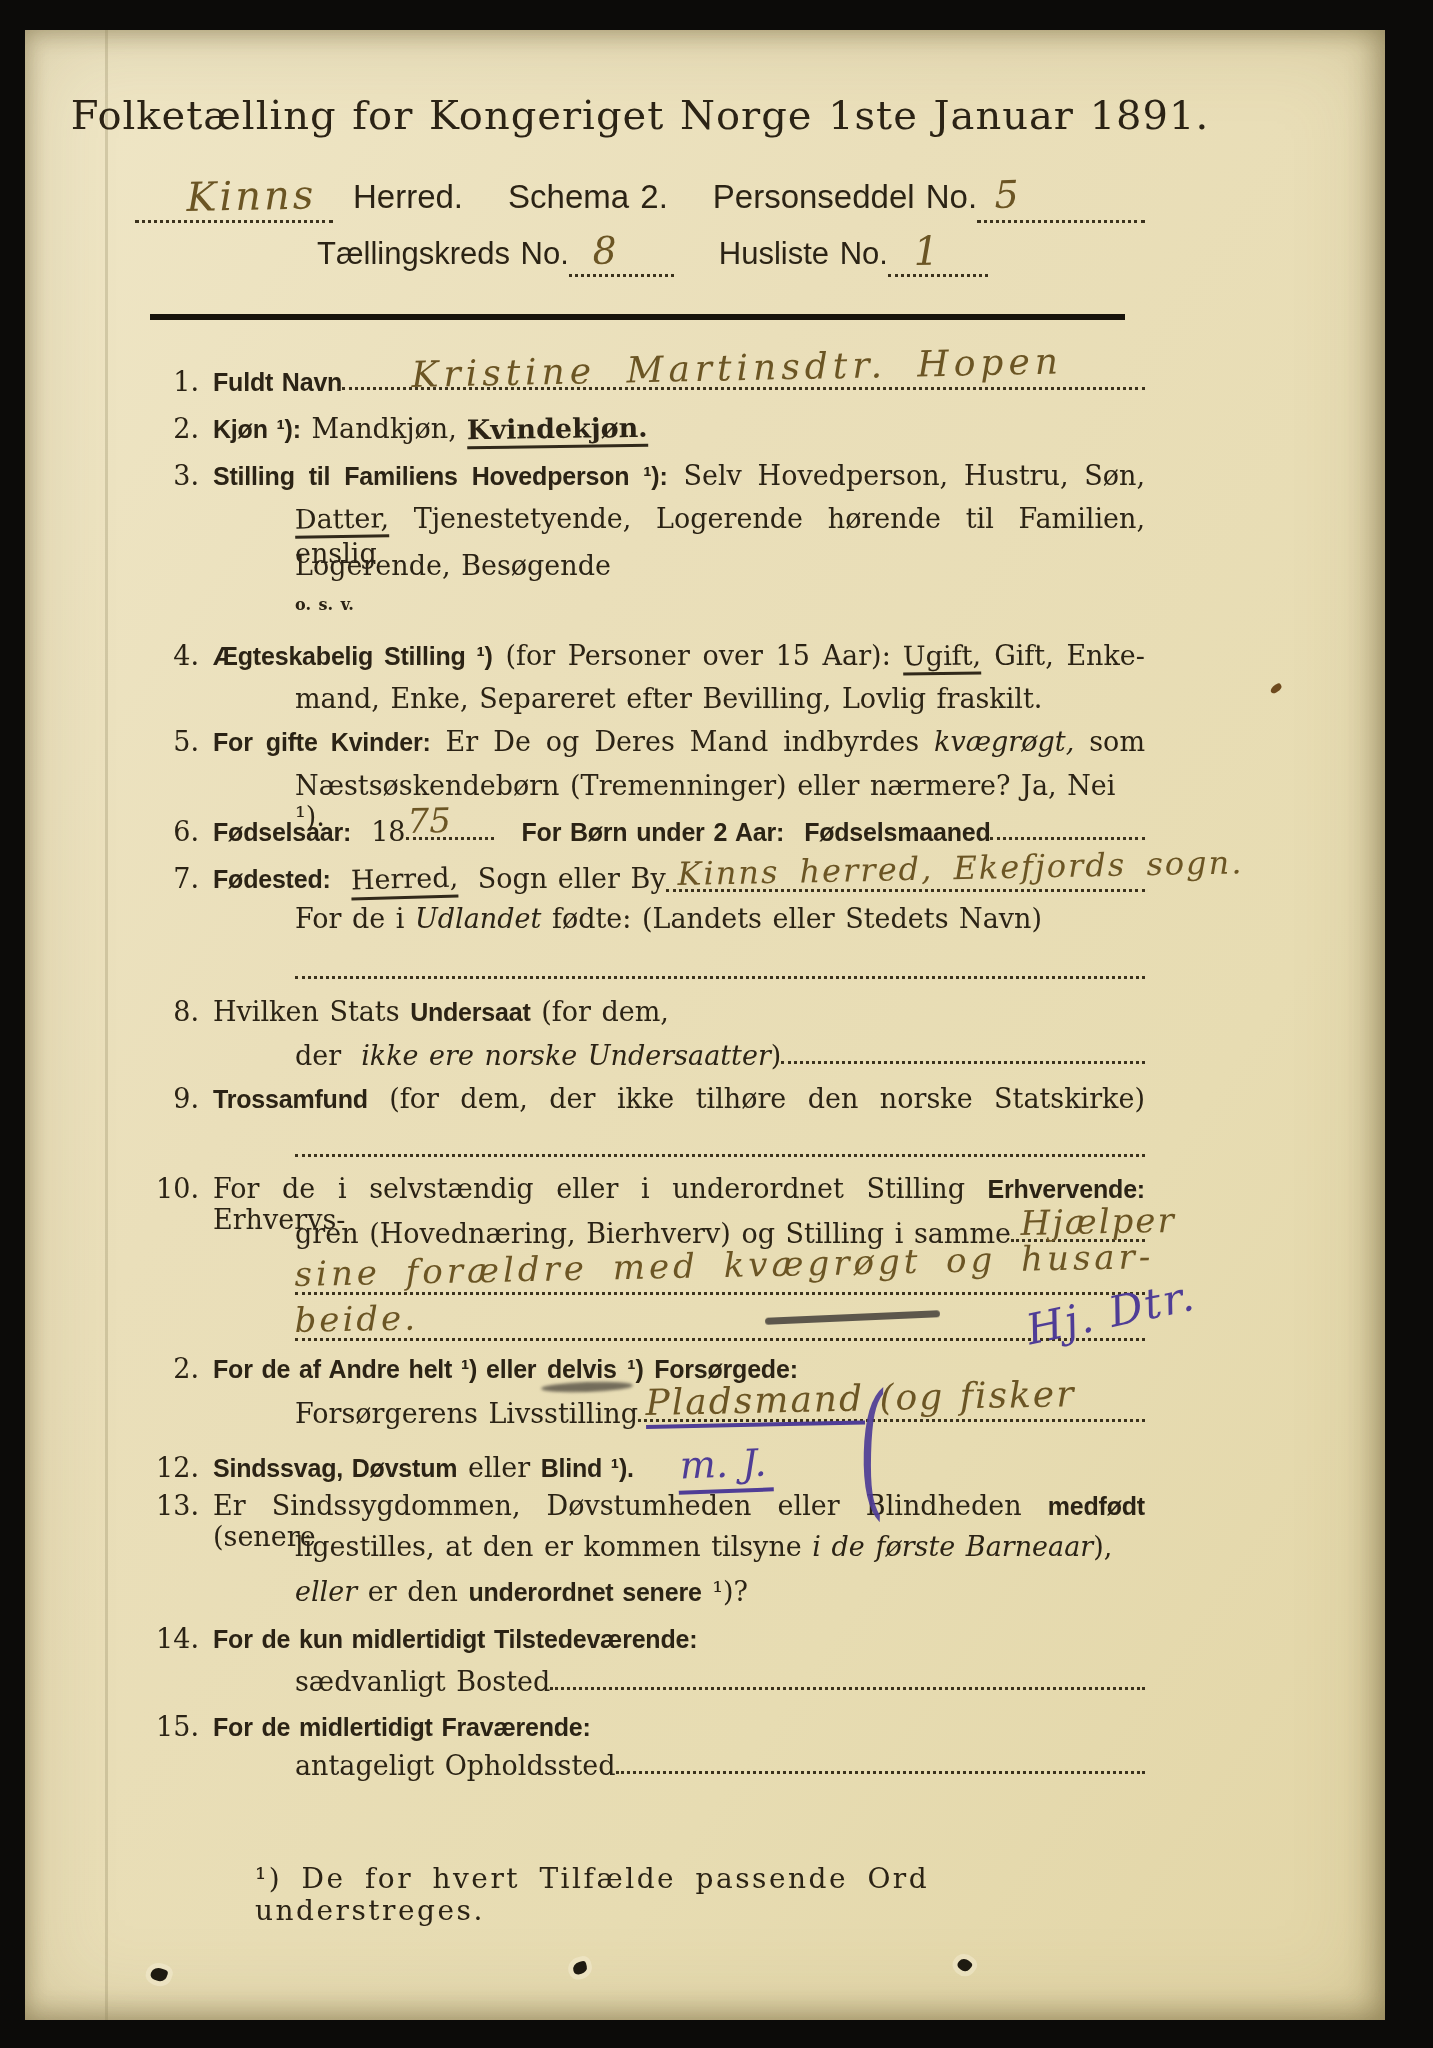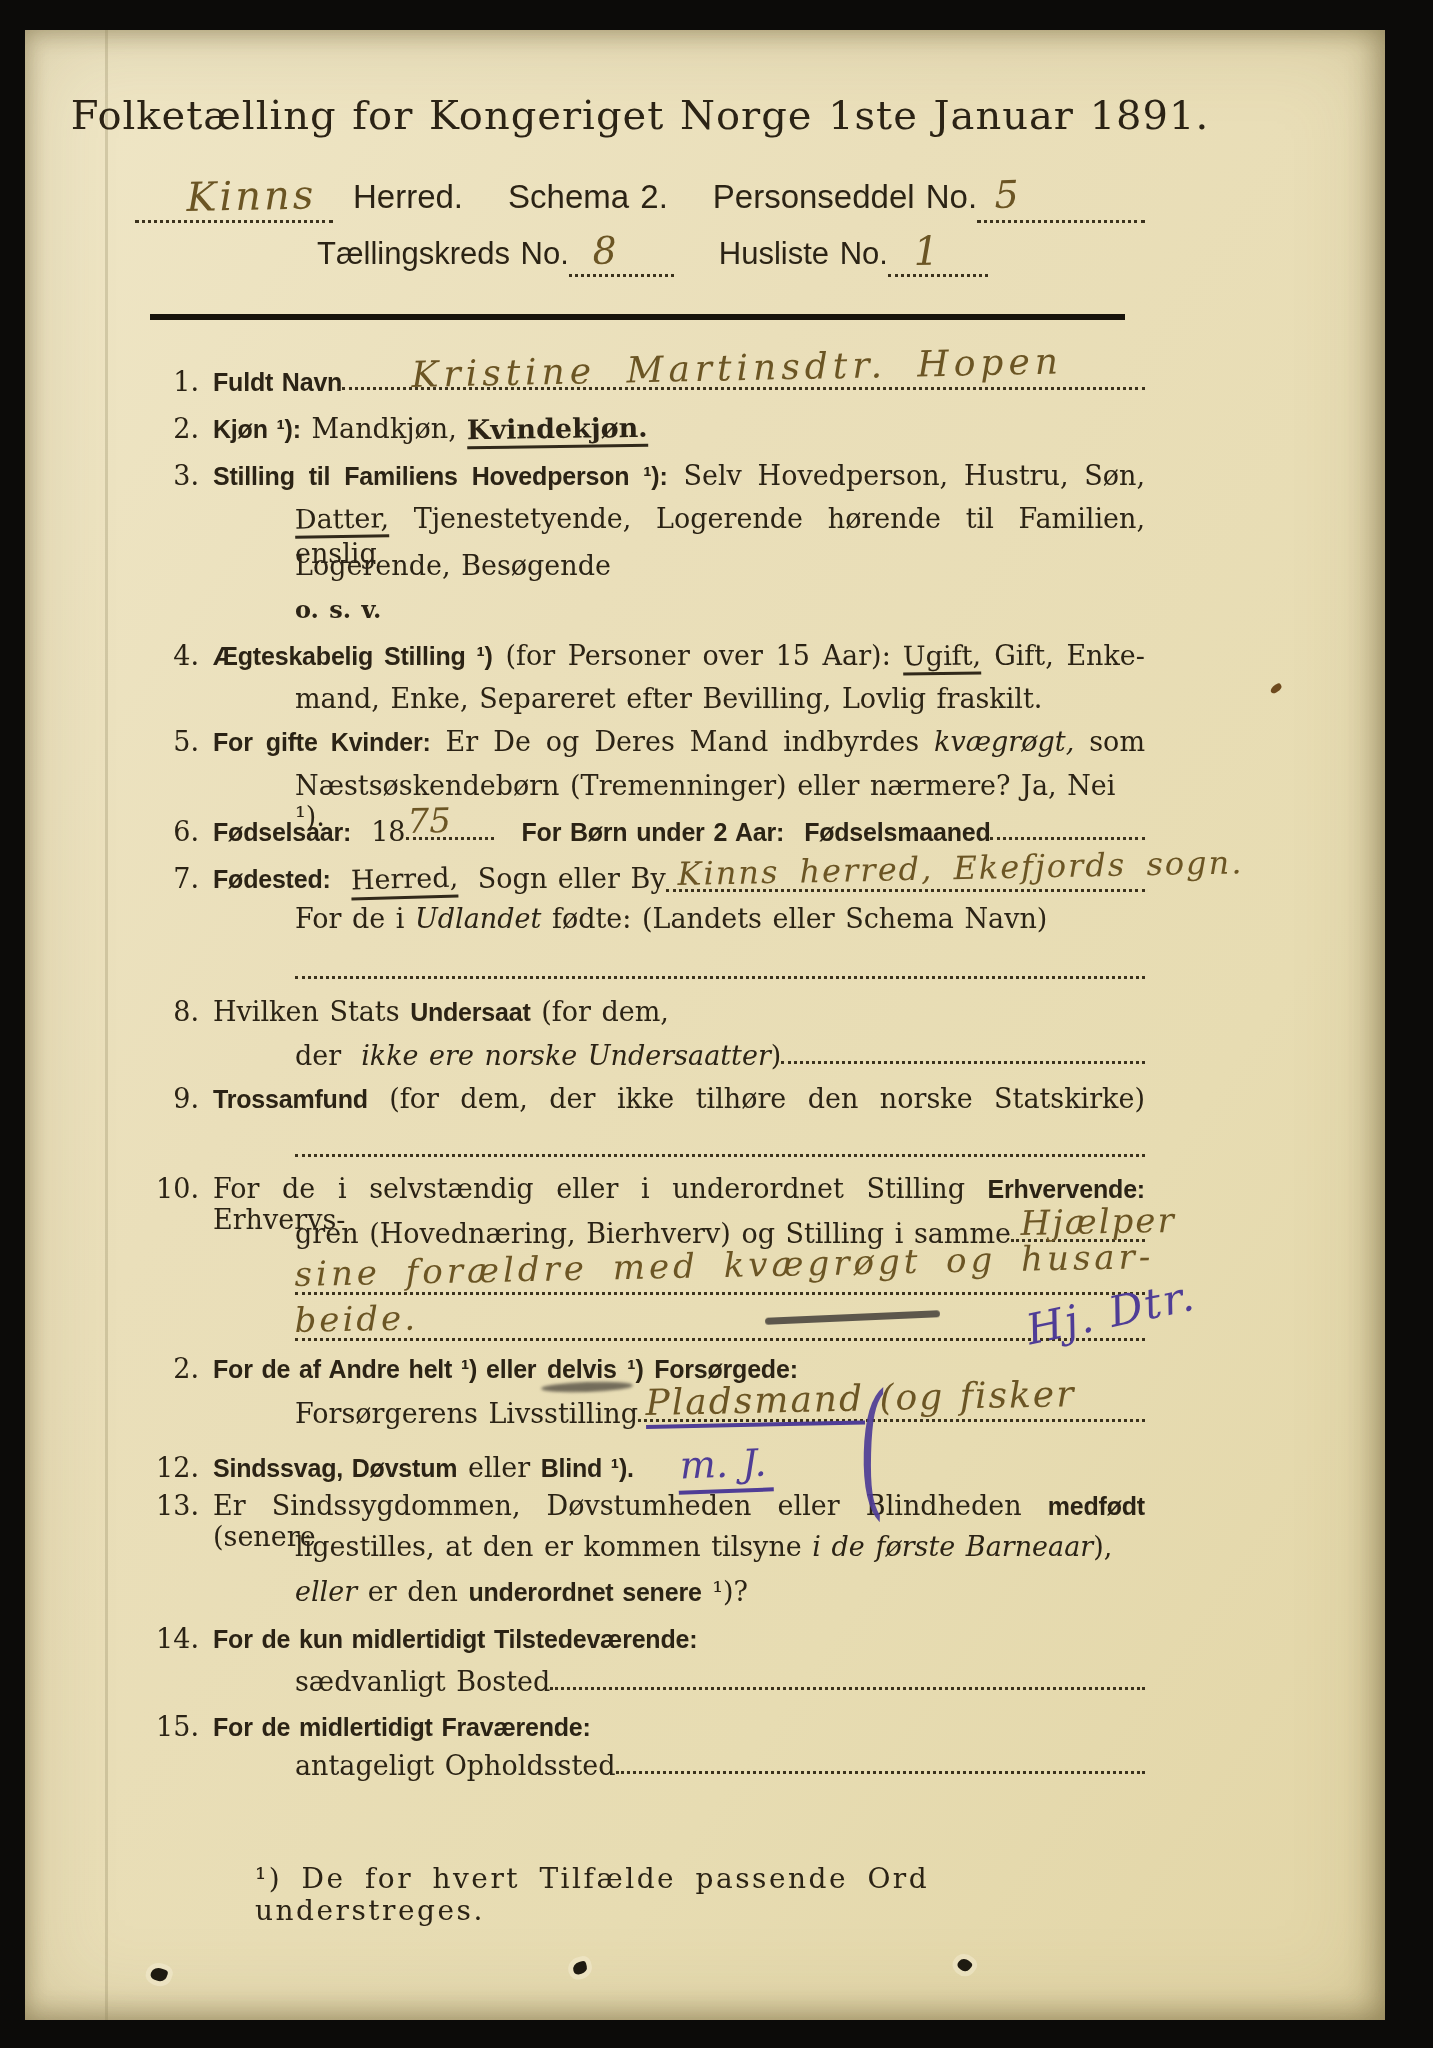--- a/index.html
+++ b/index.html
@@ -142,21 +142,21 @@
     </div>
   </div>
   <div class="row" style="top:520px">
     <span class="ind"></span>
     <div class="txt">
       <span>Logerende, Besøgende</span>
     </div>
   </div>
   <div class="row" style="top:566px">
     <span class="ind"></span>
-    <div class="txt bs" style="font-size:24px">
+    <div class="txt bs" style="font-size:16px">
       <span>o. s. v.</span>
     </div>
   </div>
 
   <div class="row" style="top:610px">
     <span class="num">4.</span>
     <div class="jtxt">
       <span class="b">Ægteskabelig Stilling ¹)</span>
       <span>(for Personer over 15 Aar):</span>
       <span class="ul">Ugift,</span>
@@ -210,21 +210,21 @@
     <span>Sogn eller By</span>
     <span class="dots">
       <span class="hwd hw" style="left:12px;bottom:-4px;font-size:32px;letter-spacing:2px;word-spacing:8px">Kinns herred, Ekefjords sogn.</span>
     </span>
   </div>
   <div class="row" style="top:873px">
     <span class="ind"></span>
     <div class="txt">
       <span>For de i</span>
       <span class="it">Udlandet</span>
-      <span>fødte: (Landets eller Schema Navn)</span>
+      <span>fødte: (Landets eller Stedets Navn)</span>
     </div>
   </div>
   <div class="row" style="top:922px;height:34px">
     <span class="ind"></span>
     <span class="dots"></span>
   </div>
 
   <div class="row" style="top:966px">
     <span class="num">8.</span>
     <div class="txt">

